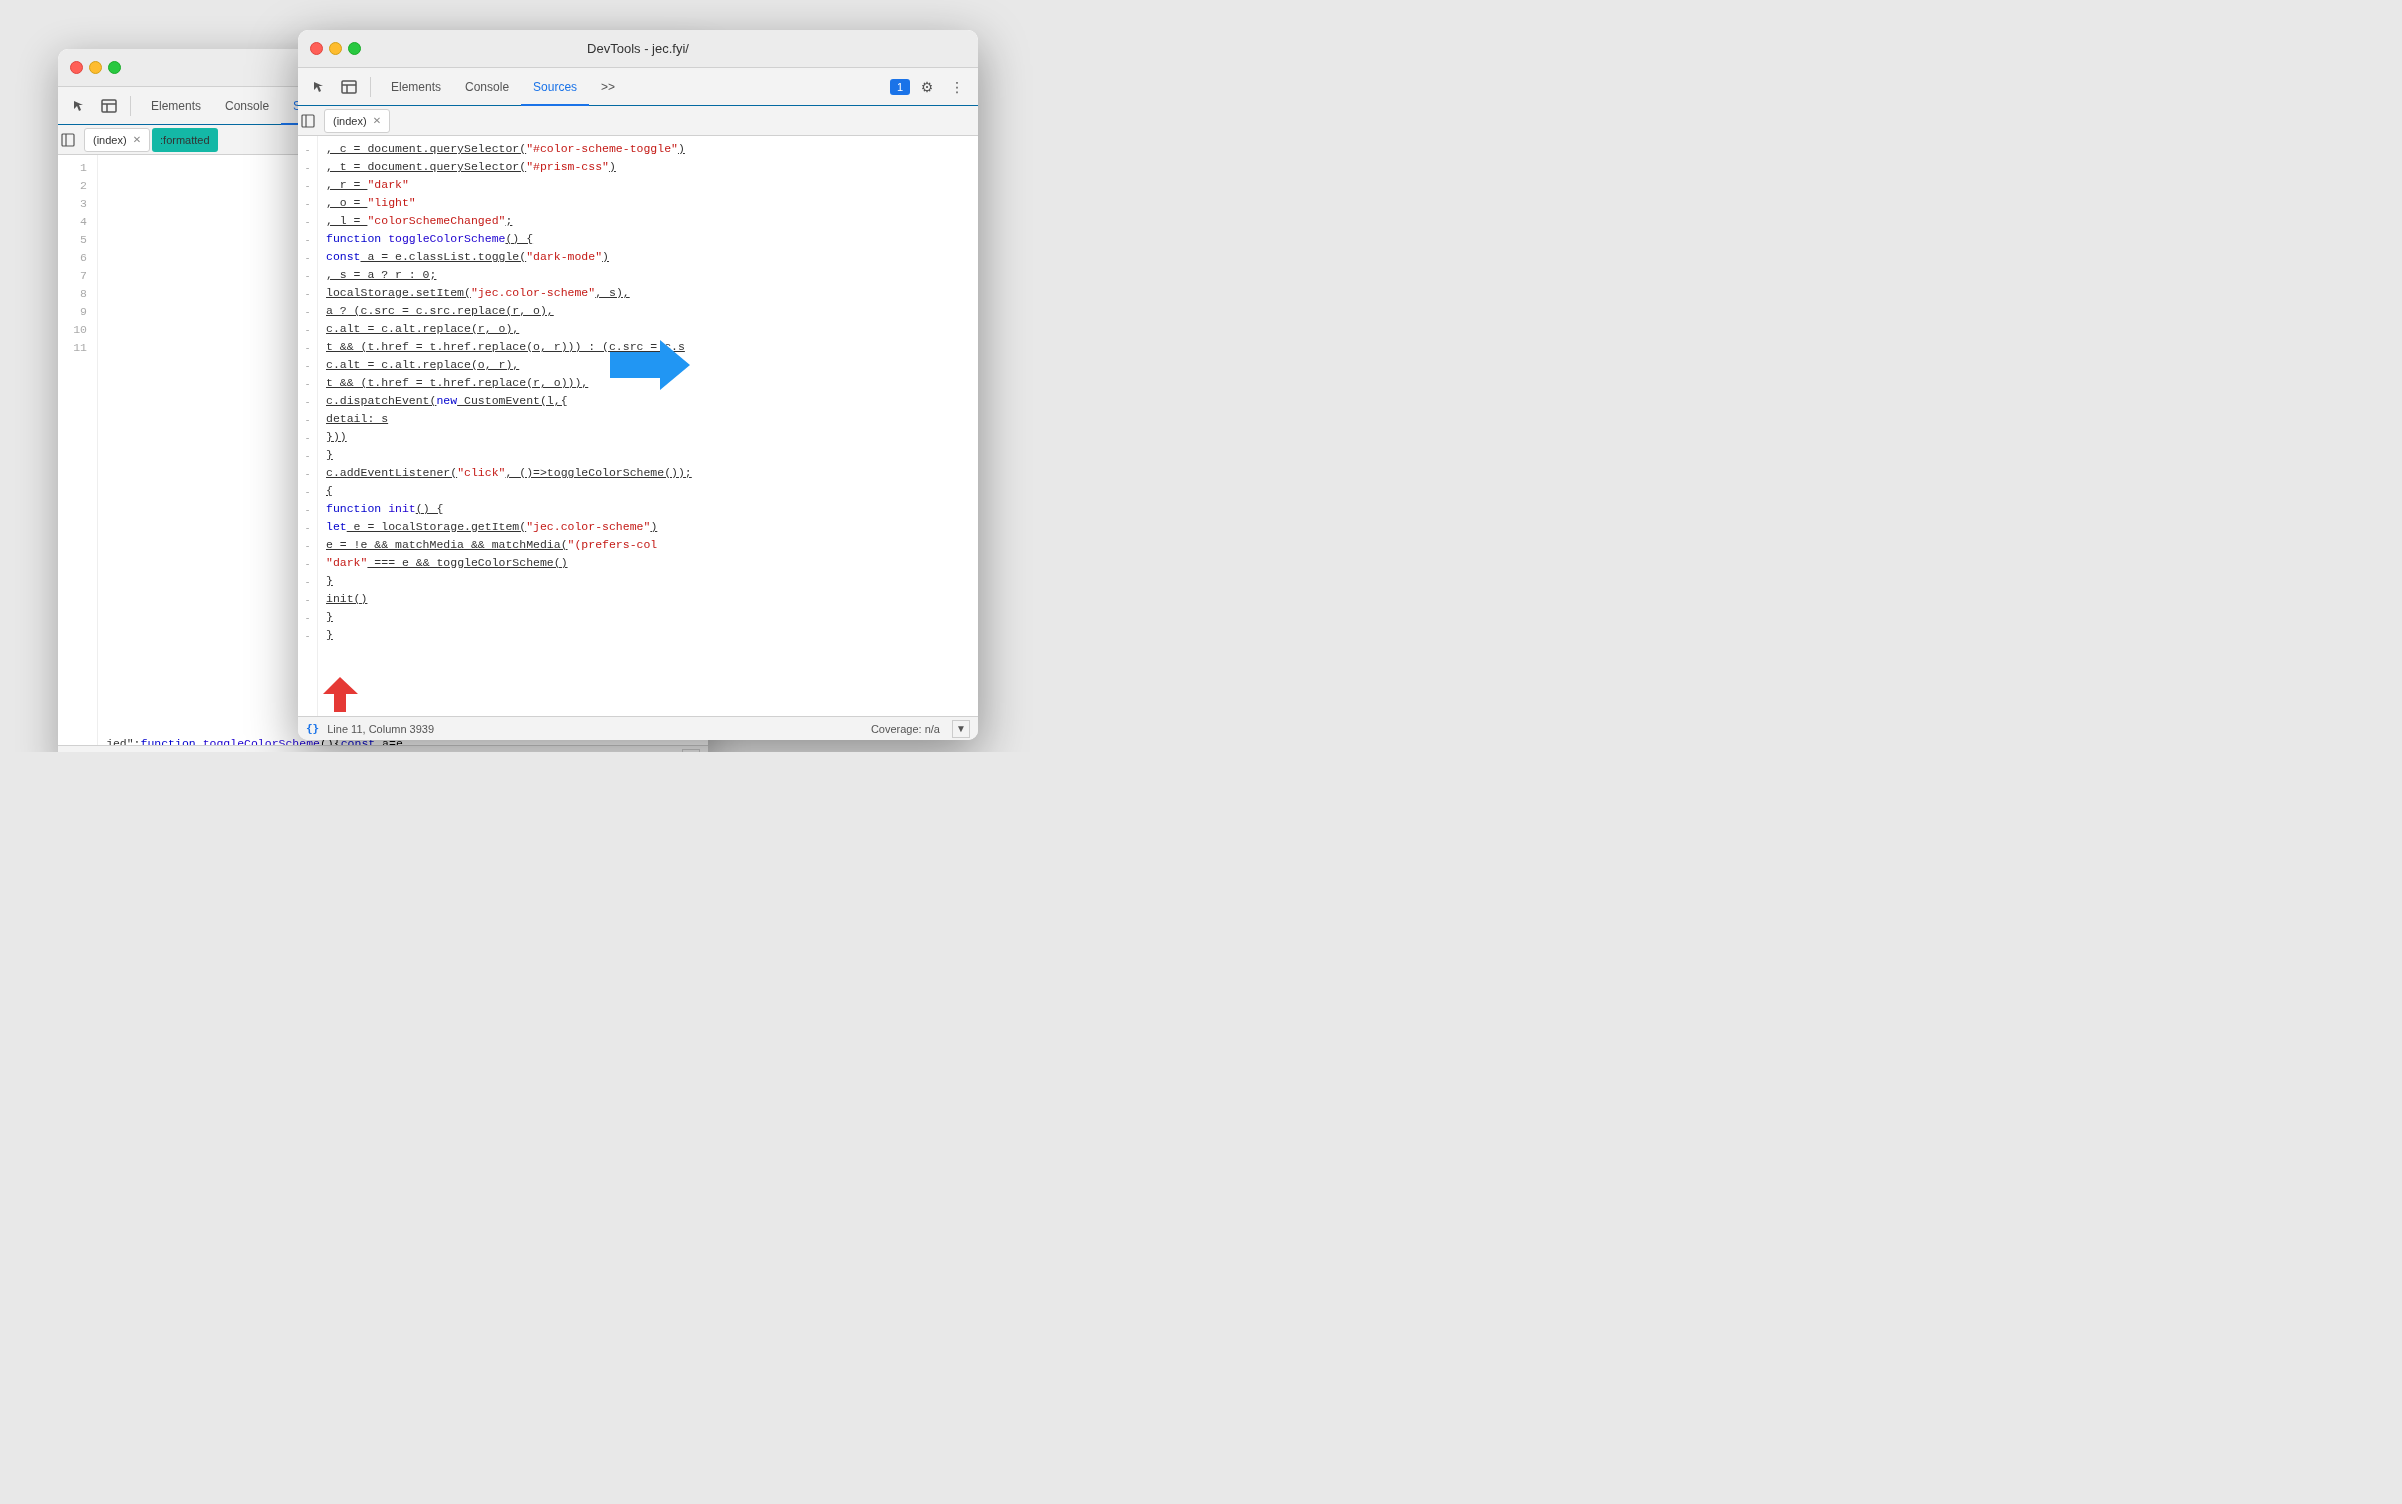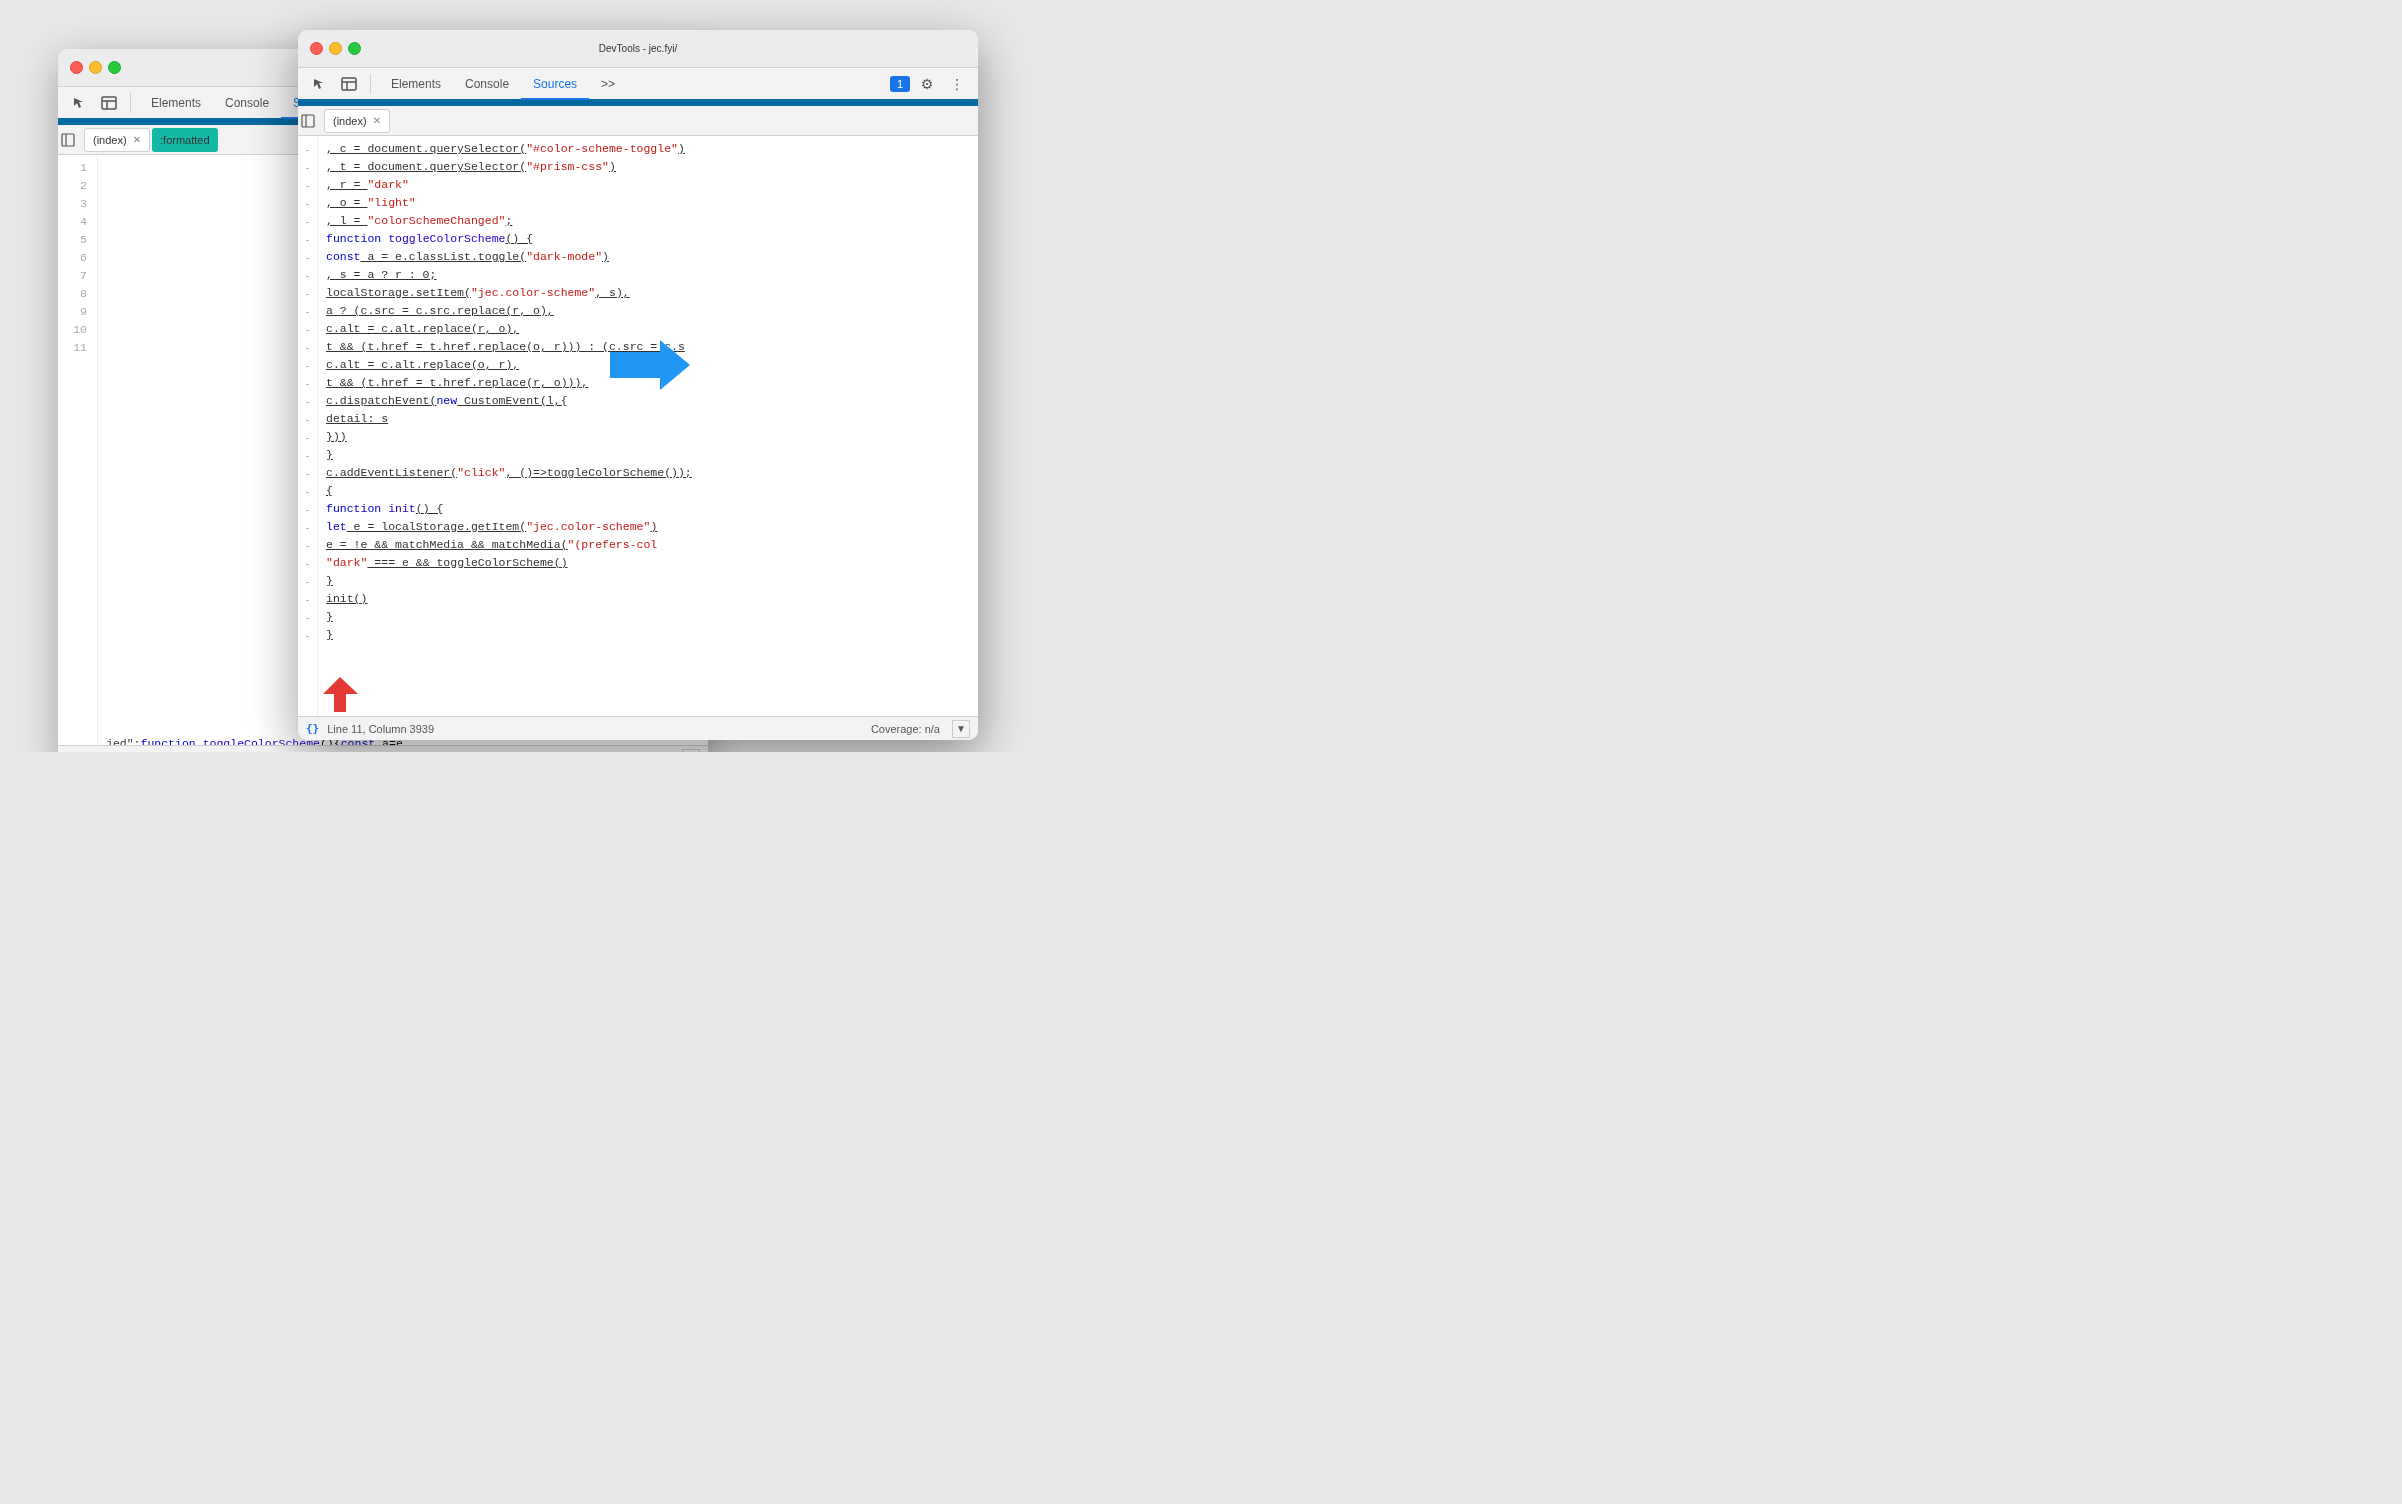--- a/index.html
+++ b/index.html
@@ -44,21 +44,21 @@
       background: #ececec;
       border-bottom: 1px solid #d0d0d0;
       display: flex;
       align-items: center;
       justify-content: center;
       position: relative;
       border-radius: 10px 10px 0 0;
     }
 
     .title-bar-title {
-      font-size: 10px;
+      font-size: 13px;
       font-weight: 500;
       color: #333;
     }
 
     .traffic-lights {
       position: absolute;
       left: 12px;
       display: flex;
       gap: 6px;
       align-items: center;
@@ -70,21 +70,21 @@
       border-radius: 50%;
     }
     .traffic-light.close { background: #ff5f57; border: 1px solid #e0443e; }
     .traffic-light.minimize { background: #febc2e; border: 1px solid #d4a017; }
     .traffic-light.maximize { background: #28c840; border: 1px solid #1aab29; }
 
     
     .toolbar {
       height: 38px;
       background: #f3f3f3;
-      border-bottom: 7px solid #0369a1;
+      border-bottom: 1px solid #0369a1;
       display: flex;
       align-items: center;
       padding: 0 8px;
       gap: 4px;
     }
 
     .toolbar-icon {
       width: 26px;
       height: 26px;
       display: flex;

